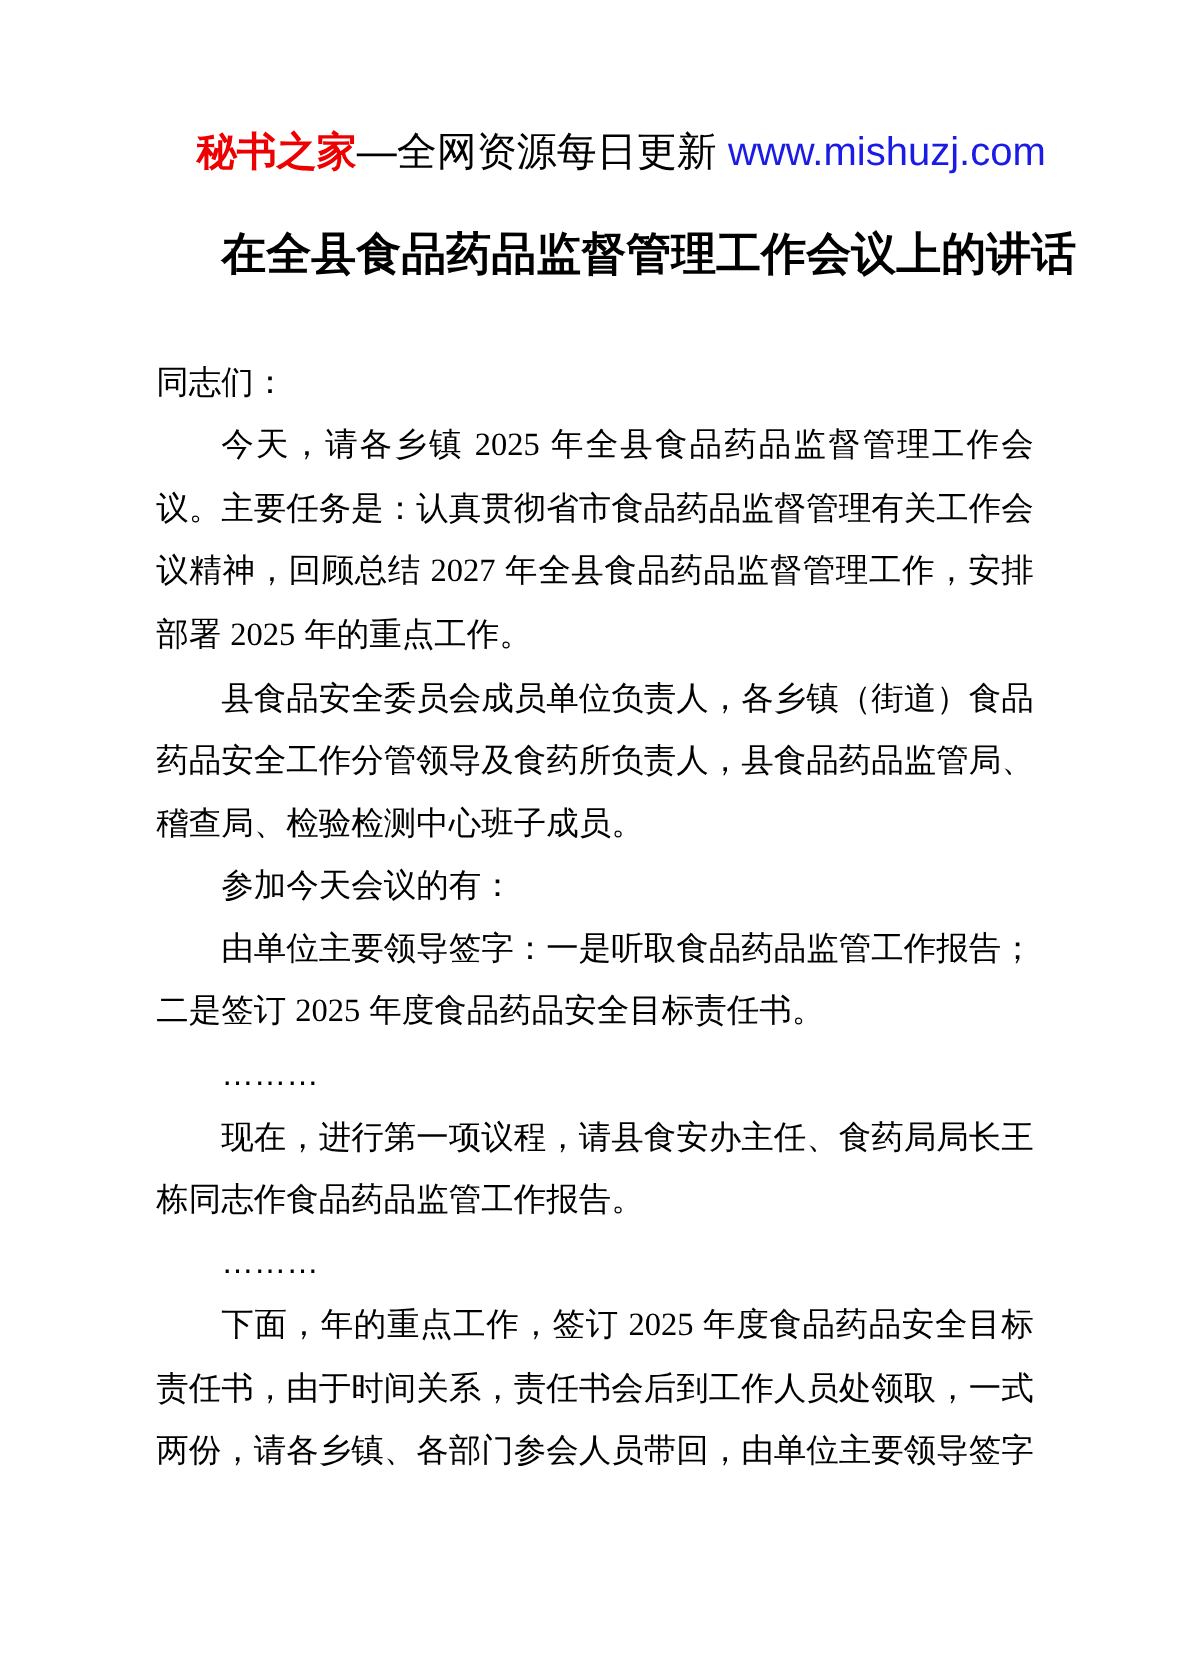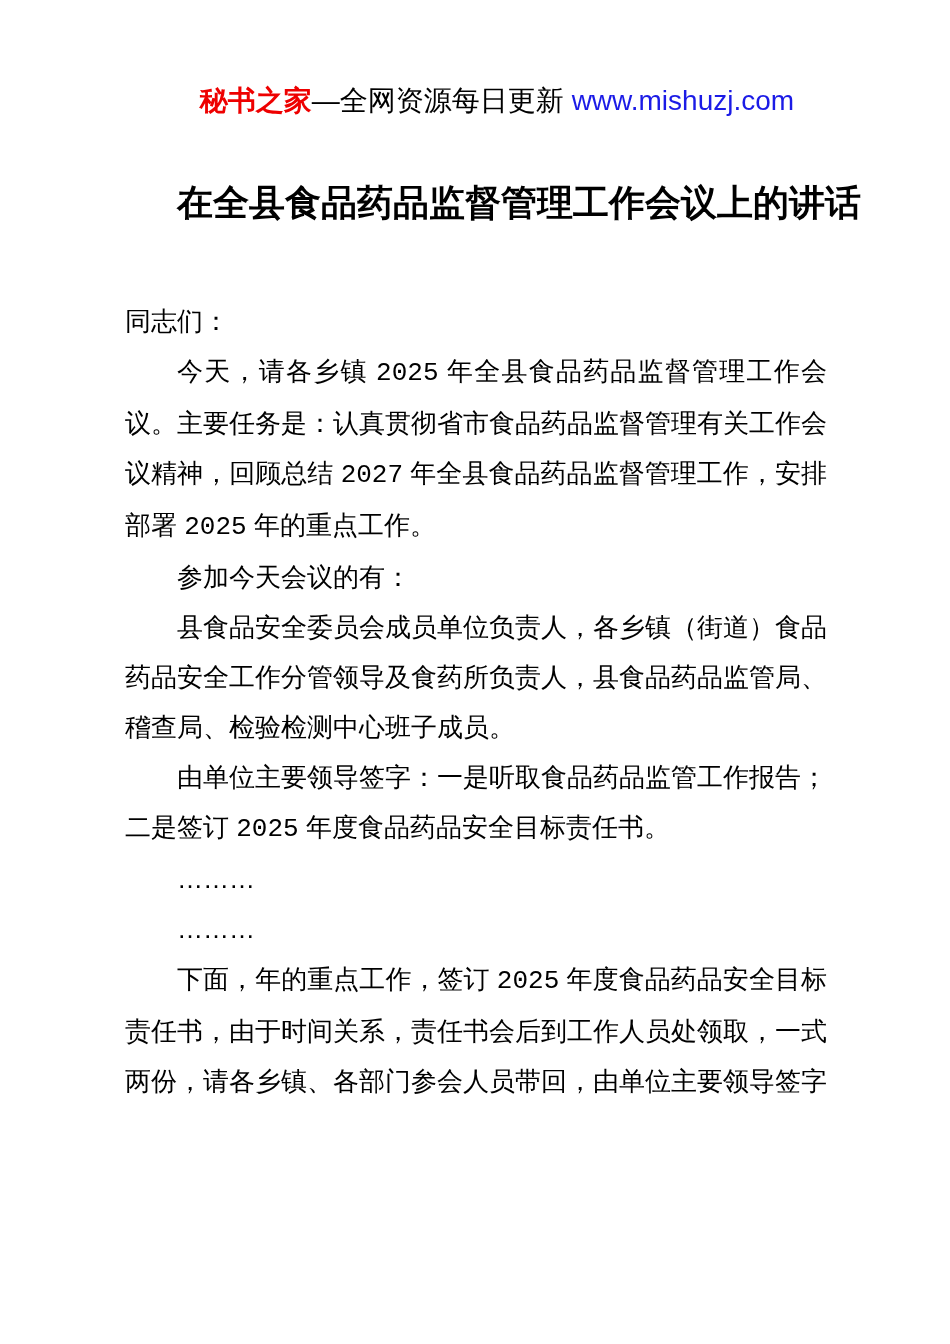--- a/index.html
+++ b/index.html
@@ -19,25 +19,25 @@
   }
   .page {
     position: absolute;
     top: 0; left: 0;
     width: 950px;
     height: 1344px;
     background: #ffffff;
   }
   .doc-header {
     position: absolute;
-    top: 82px;
+    top: 102px;
     left: 0;
     width: 100%;
     text-align: center;
-    font-size: 28px;
+    font-size: 32px;
     line-height: 38px;
     white-space: nowrap;
     padding-left: 44px;
   }
   .doc-header .brand {
     color: var(--brand-color);
     font-weight: bold;
   }
   .doc-header .url {
     color: var(--url-color);
@@ -49,42 +49,43 @@
     width: 100%;
     text-align: center;
     font-size: 36px;
     font-weight: bold;
     line-height: 54px;
     letter-spacing: 0px;
     margin-left: 44px;
   }
   .doc-body {
     position: absolute;
-    top: 296px;
+    top: 280px;
     left: 125px;
     width: 702px;
     font-size: 26px;
     line-height: 50px;
     text-align: justify;
     text-justify: inter-ideograph;
   }
   .doc-body p.para { margin: 0; }
   .doc-body p.para.indent { text-indent: 2em; }
   .run.bold { font-weight: normal; }
-  .run.num { font-family: Liberation Mono, monospace; }
+  .run.num { font-family: Liberation Serif, serif; }
 </style>
 </head>
 <body>
 
 <div class="page">
   <div class="doc-header" id="doc-header"><span class="run brand">秘书之家</span><span class="run plain">—全网资源每日更新 </span><span class="run url">www.mishuzj.com</span></div>
   <h1 class="doc-title">在全县食品药品监督管理工作会议上的讲话</h1>
   <div class="doc-body" id="doc-body">
       <p class="para"><span class="run plain">同志们：</span></p>
       <p class="para indent"><span class="run plain">今天，请各乡镇 </span><span class="run num">2025</span><span class="run plain"> 年全县食品药品监督管理工作会议。主要任务是：认真贯彻省市食品药品监督管理有关工作会议精神，回顾总结 </span><span class="run num">2027</span><span class="run plain"> 年全县食品药品监督管理工作，安排部署 </span><span class="run num">2025</span><span class="run plain"> 年的重点工作。</span></p>
+      <p class="para indent"><span class="run plain">县食品安全委员会成员单位负责人，各乡镇（街道）食品药品安全工作分管领导及食药所负责人，县食品药品监管局、稽查局、检验检测中心班子成员。</span></p>
       <p class="para indent"><span class="run plain">参加今天会议的有：</span></p>
-      <p class="para indent"><span class="run plain">县食品安全委员会成员单位负责人，各乡镇（街道）食品药品安全工作分管领导及食药所负责人，县食品药品监管局、稽查局、检验检测中心班子成员。</span></p>
       <p class="para indent"><span class="run plain">由单位主要领导签字：</span><span class="run bold">一是</span><span class="run plain">听取食品药品监管工作报告；</span><span class="run bold">二是</span><span class="run plain">签订 </span><span class="run num">2025</span><span class="run plain"> 年度食品药品安全目标责任书。</span></p>
       <p class="para indent"><span class="run plain">………</span></p>
+      <p class="para indent"><span class="run plain">现在，进行第一项议程，请县食安办主任、食药局局长王栋同志作食品药品监管工作报告。</span></p>
       <p class="para indent"><span class="run plain">………</span></p>
       <p class="para indent"><span class="run plain">下面，年的重点工作，签订 </span><span class="run num">2025</span><span class="run plain"> 年度食品药品安全目标责任书，由于时间关系，责任书会后到工作人员处领取，一式两份，请各乡镇、各部门参会人员带回，由单位主要领导签字</span></p>
     </div>
 </div>
 
 </body></html>

